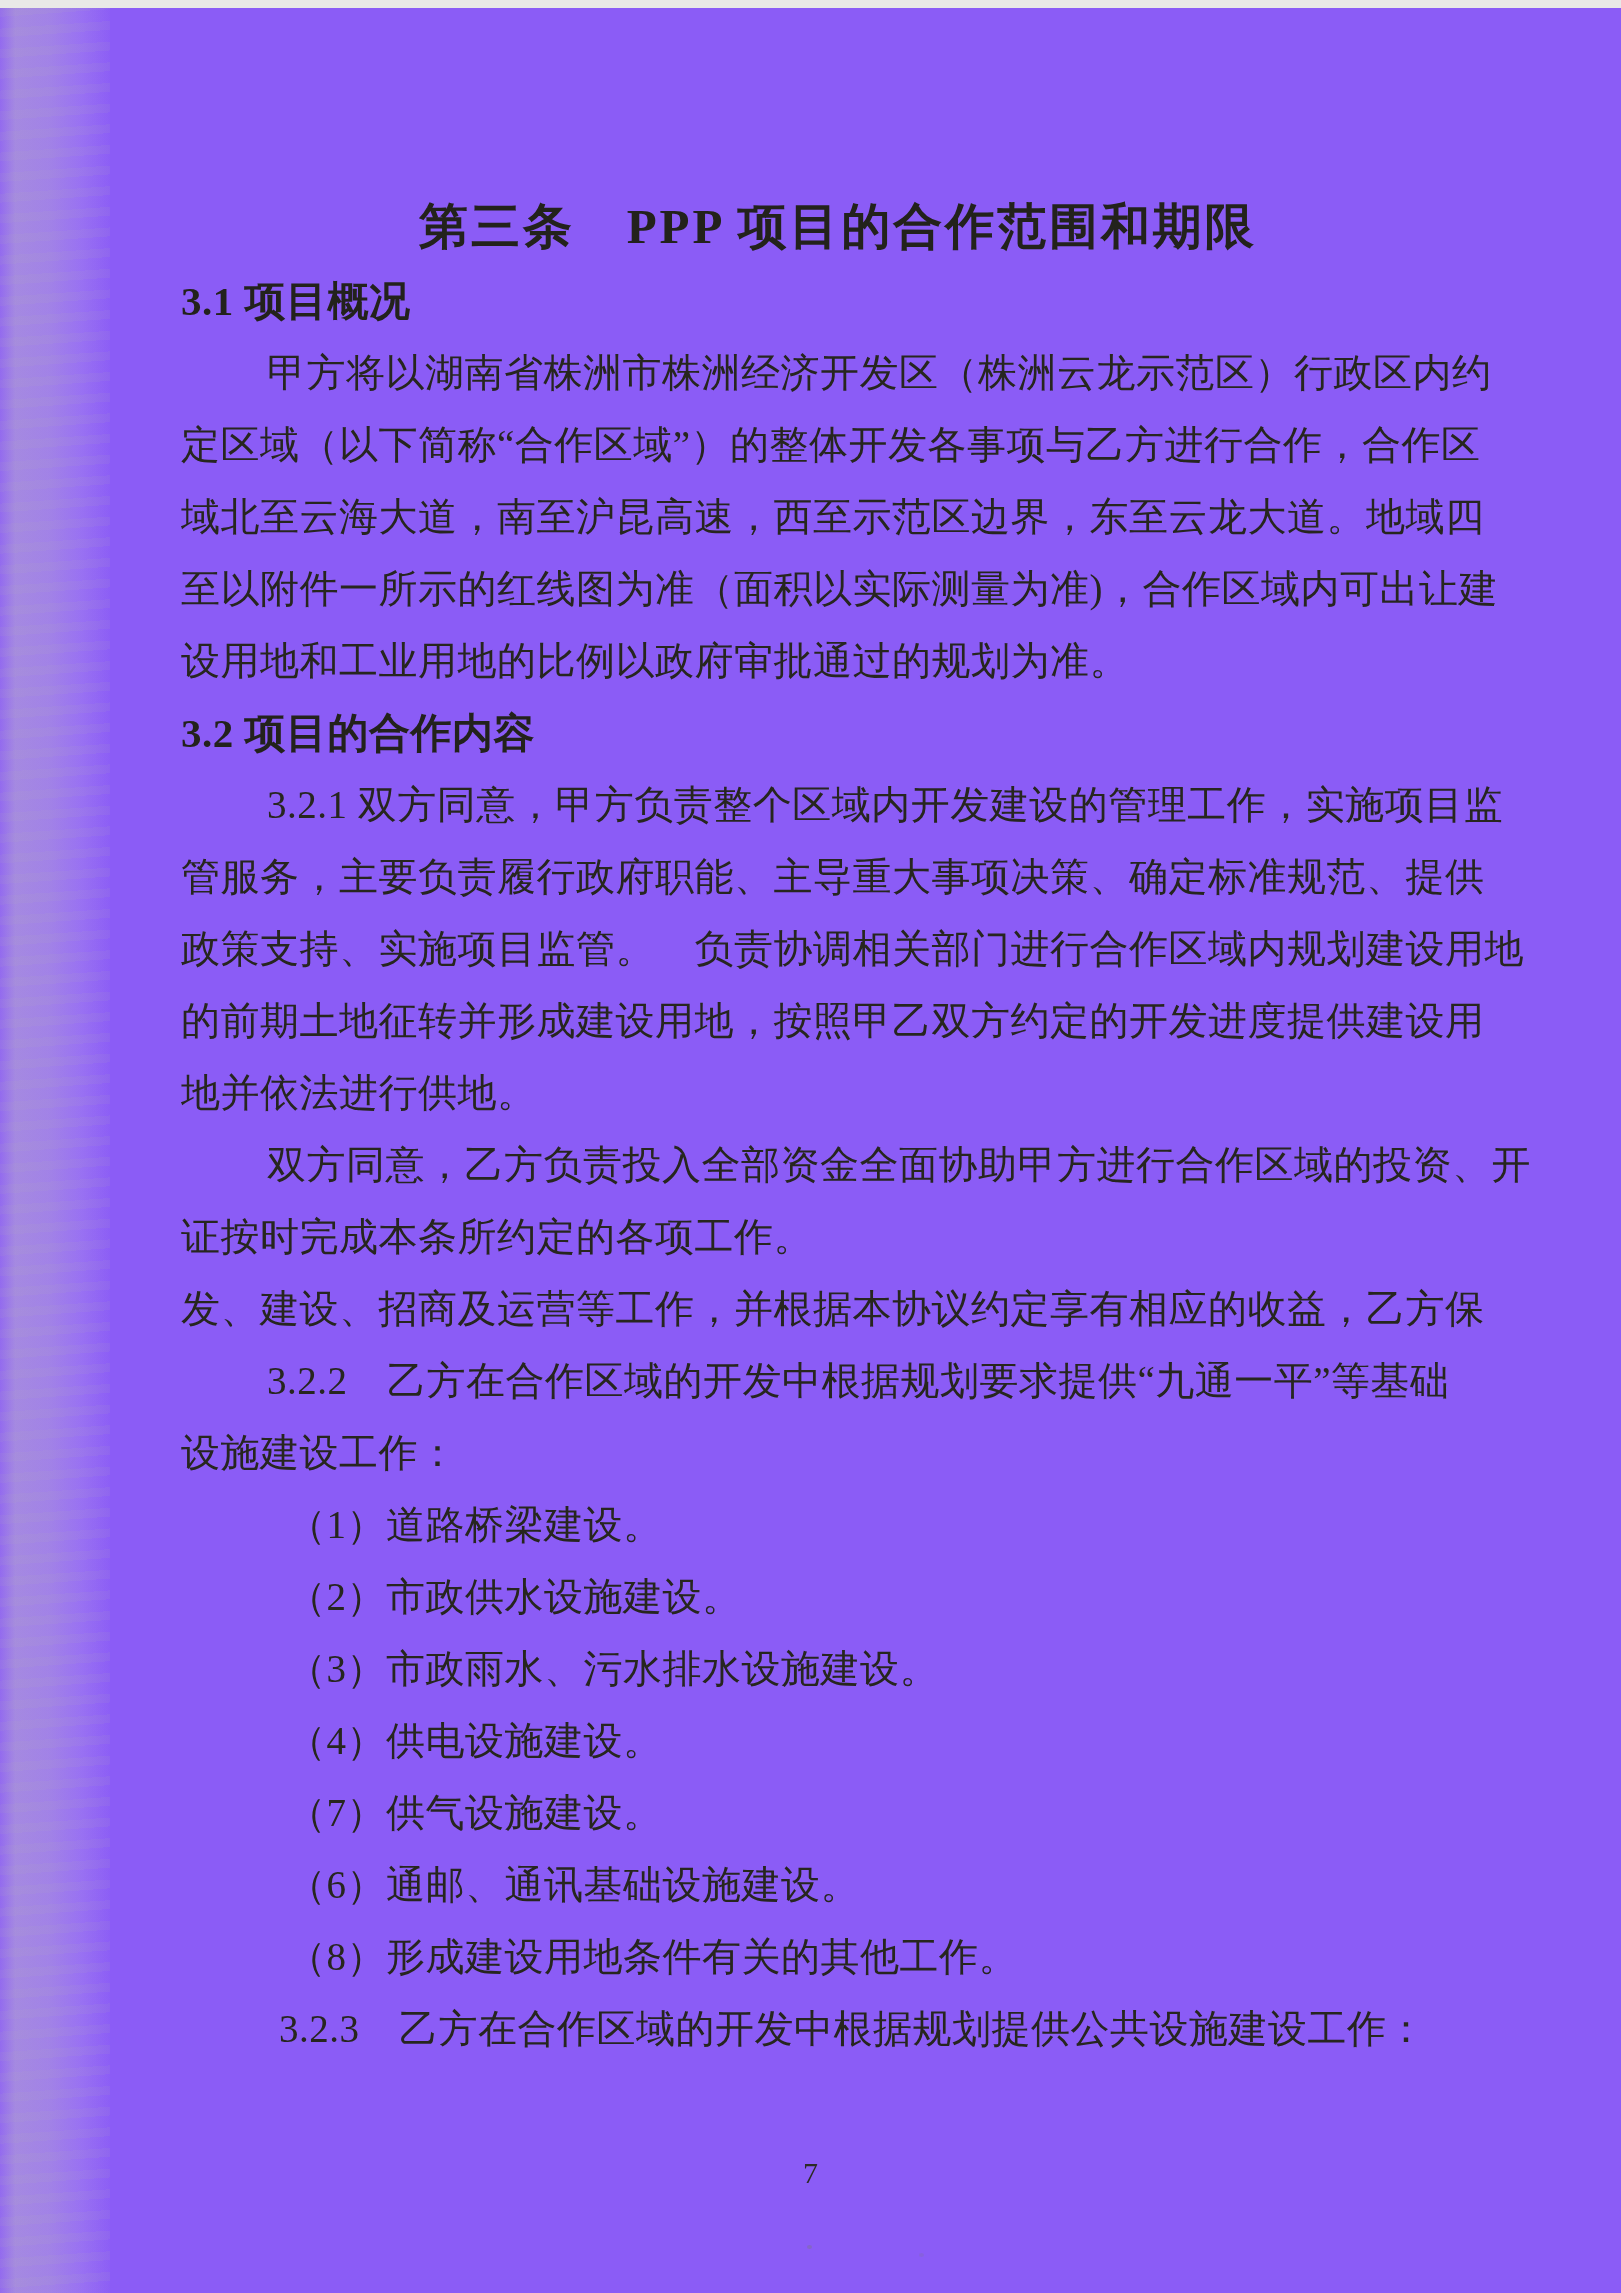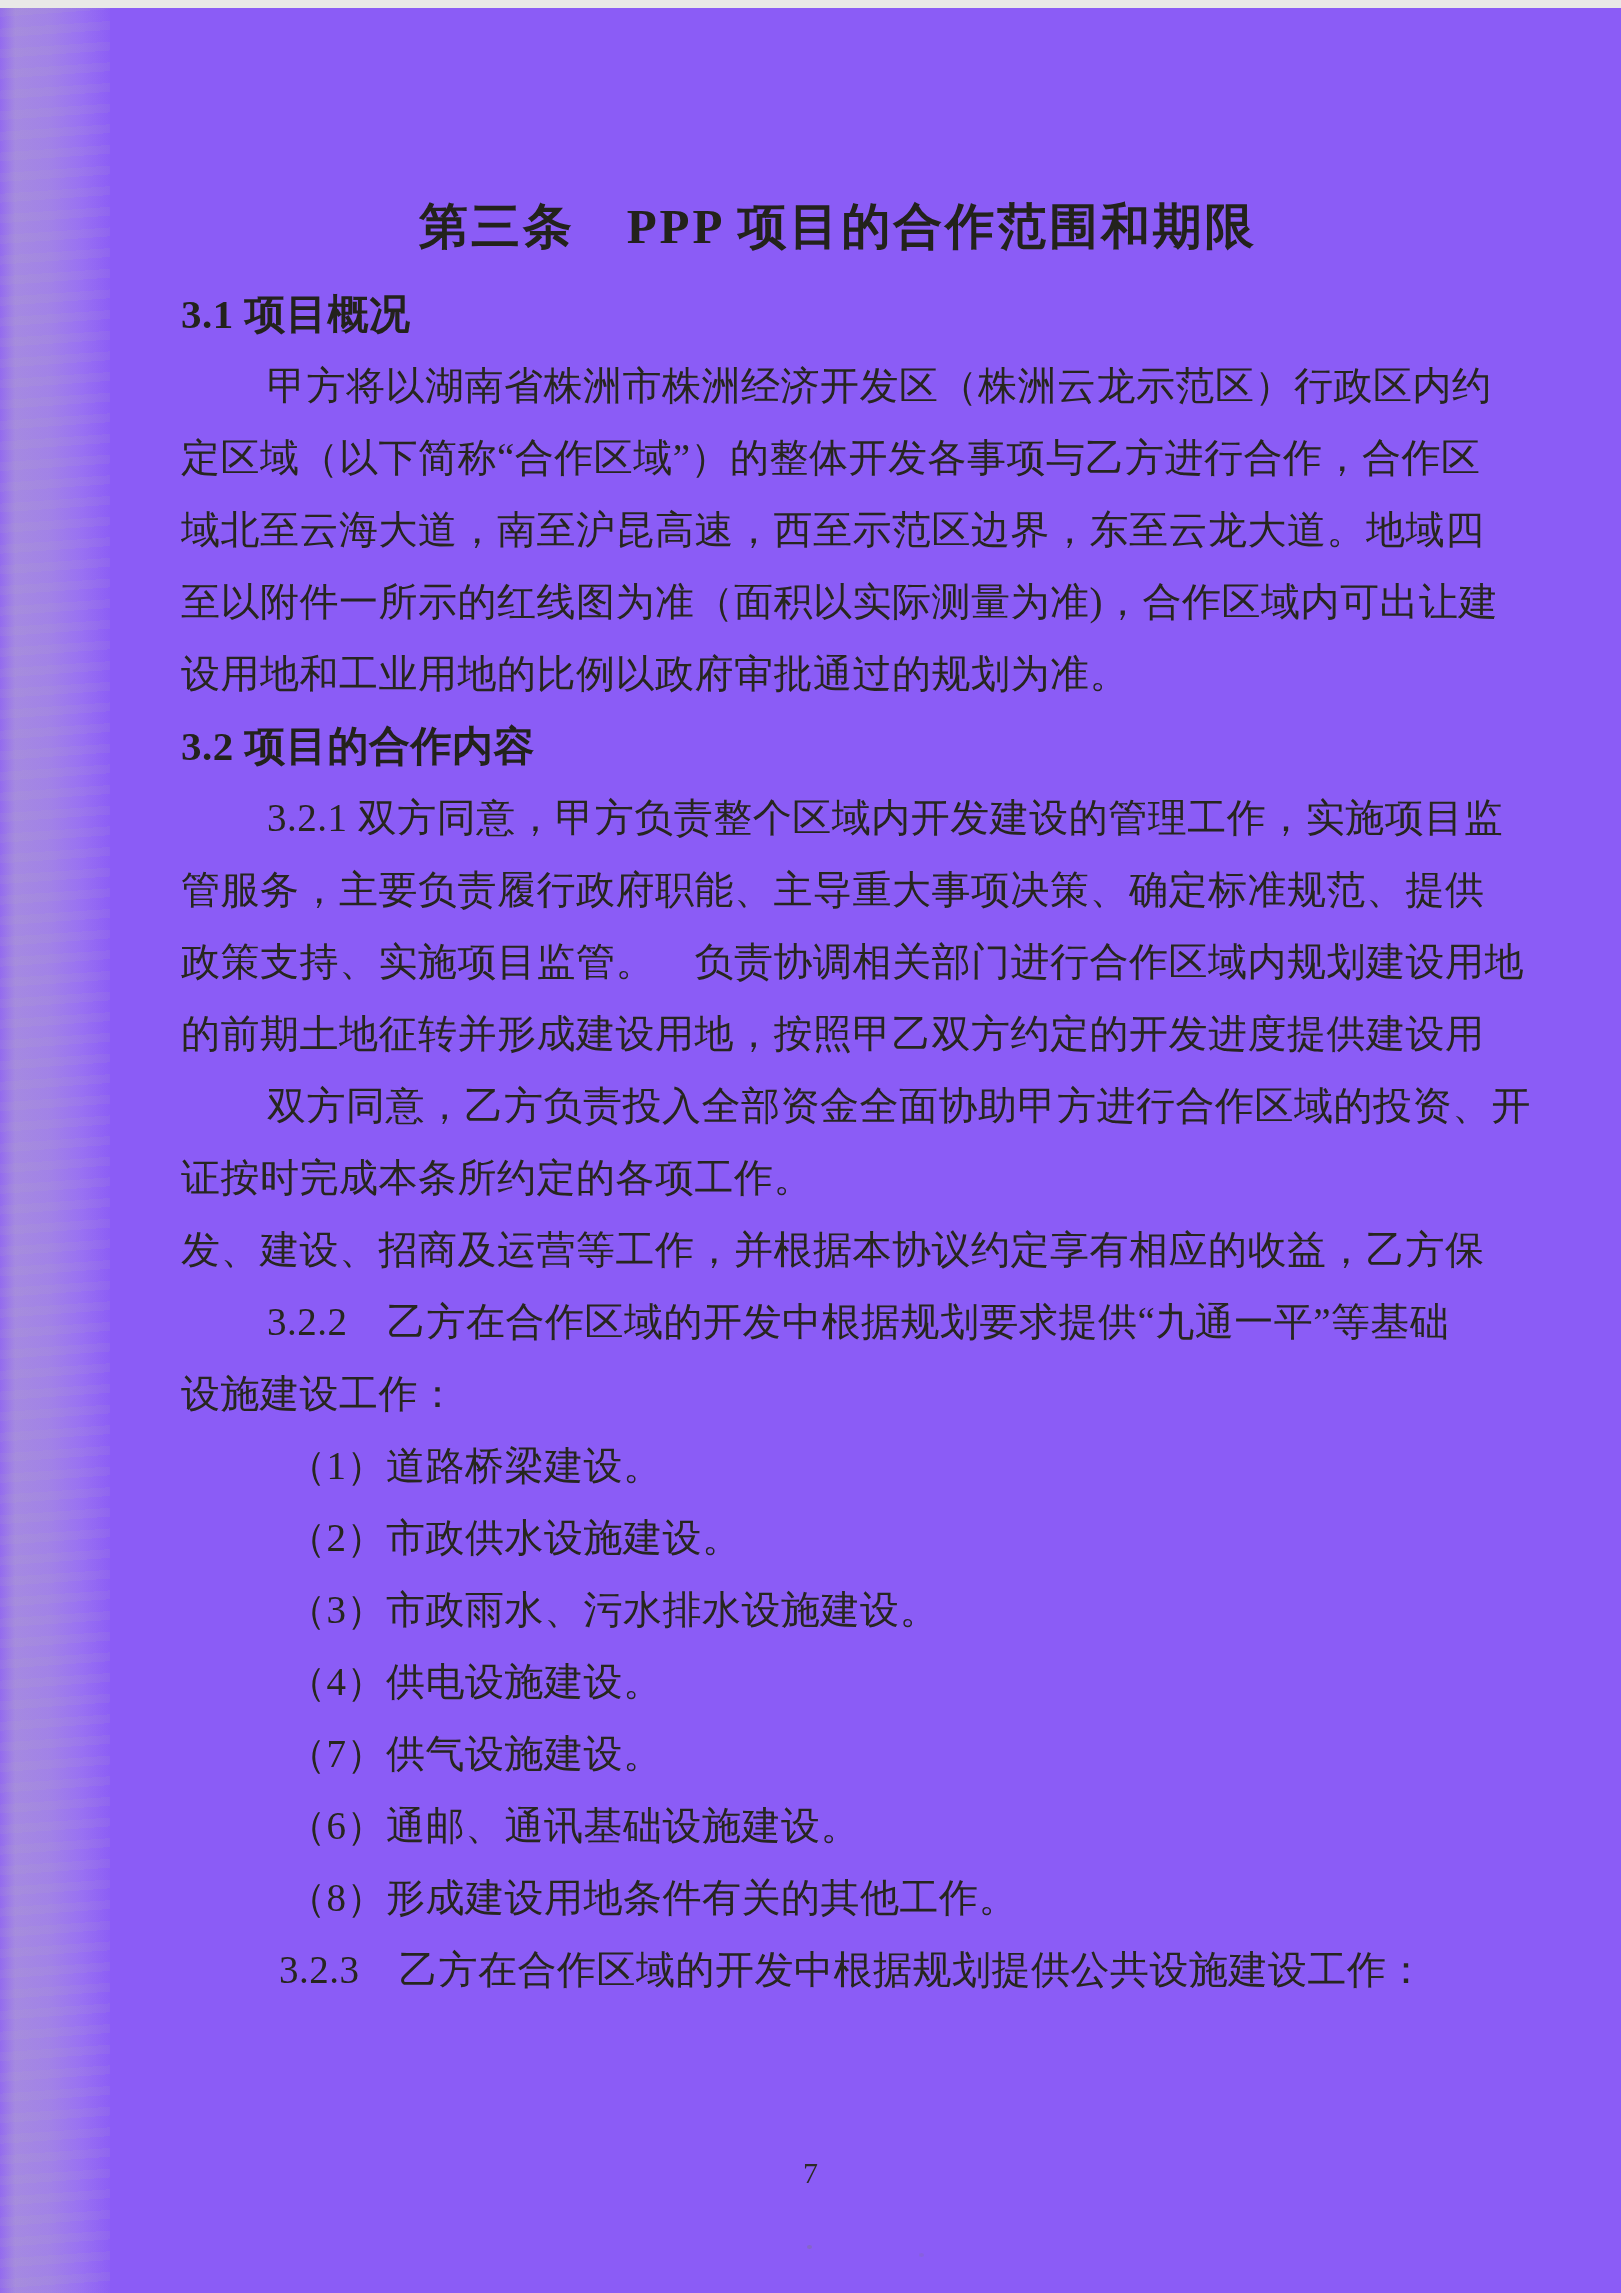--- a/index.html
+++ b/index.html
@@ -50,21 +50,21 @@
     transform: translateX(27.4px);
     font-size: 49px;
     font-weight: bold;
     letter-spacing: 2.9px;
     white-space: pre;
     color: #23221c;
   }
   .doc-body {
     position: absolute;
     left: 181px;
-    top: 270px;
+    top: 257px;
     width: 1270px;
   }
   .row {
     height: 72px;
     line-height: 72px;
     font-size: 39px;
     letter-spacing: 0.5px;
     white-space: pre;
   }
   .row.h {
@@ -101,20 +101,21 @@
       <div class="row p">甲方将以湖南省株洲市株洲经济开发区（株洲云龙示范区）行政区内约</div>
       <div class="row c">定区域（以下简称“合作区域”）的整体开发各事项与乙方进行合作，合作区</div>
       <div class="row c">域北至云海大道，南至沪昆高速，西至示范区边界，东至云龙大道。地域四</div>
       <div class="row c">至以附件一所示的红线图为准（面积以实际测量为准)，合作区域内可出让建</div>
       <div class="row c">设用地和工业用地的比例以政府审批通过的规划为准。</div>
       <div class="row h">3.2 项目的合作内容</div>
       <div class="row p">3.2.1 双方同意，甲方负责整个区域内开发建设的管理工作，实施项目监</div>
       <div class="row c">管服务，主要负责履行政府职能、主导重大事项决策、确定标准规范、提供</div>
       <div class="row c">政策支持、实施项目监管。　负责协调相关部门进行合作区域内规划建设用地</div>
       <div class="row c">的前期土地征转并形成建设用地，按照甲乙双方约定的开发进度提供建设用</div>
+      <div class="row c">地并依法进行供地。</div>
       <div class="row p">双方同意，乙方负责投入全部资金全面协助甲方进行合作区域的投资、开</div>
       <div class="row c">证按时完成本条所约定的各项工作。</div>
       <div class="row c">发、建设、招商及运营等工作，并根据本协议约定享有相应的收益，乙方保</div>
       <div class="row p">3.2.2　乙方在合作区域的开发中根据规划要求提供“九通一平”等基础</div>
       <div class="row c">设施建设工作：</div>
       <div class="row li">（1）道路桥梁建设。</div>
       <div class="row li">（2）市政供水设施建设。</div>
       <div class="row li">（3）市政雨水、污水排水设施建设。</div>
       <div class="row li">（4）供电设施建设。</div>
       <div class="row li">（7）供气设施建设。</div>

